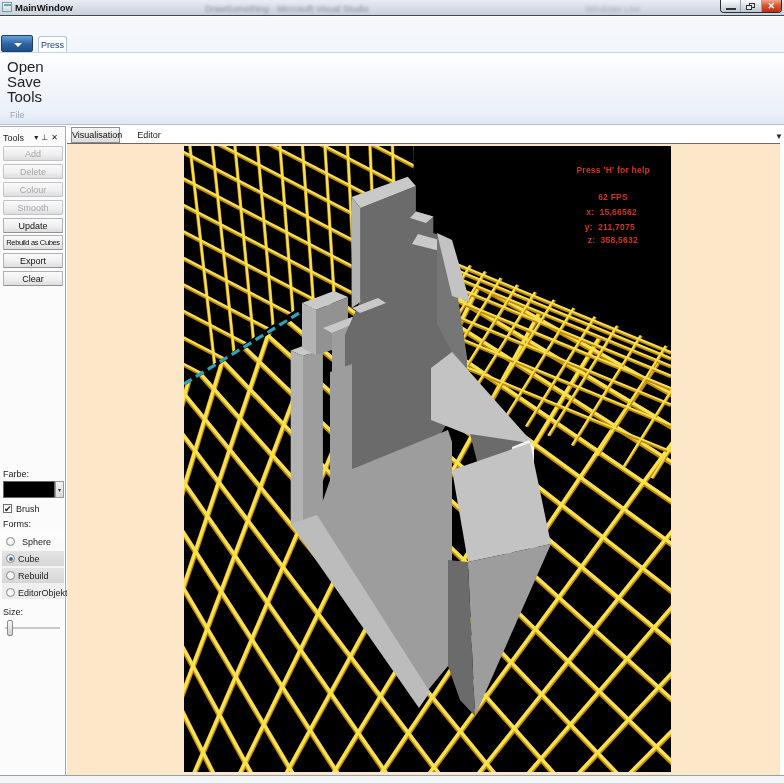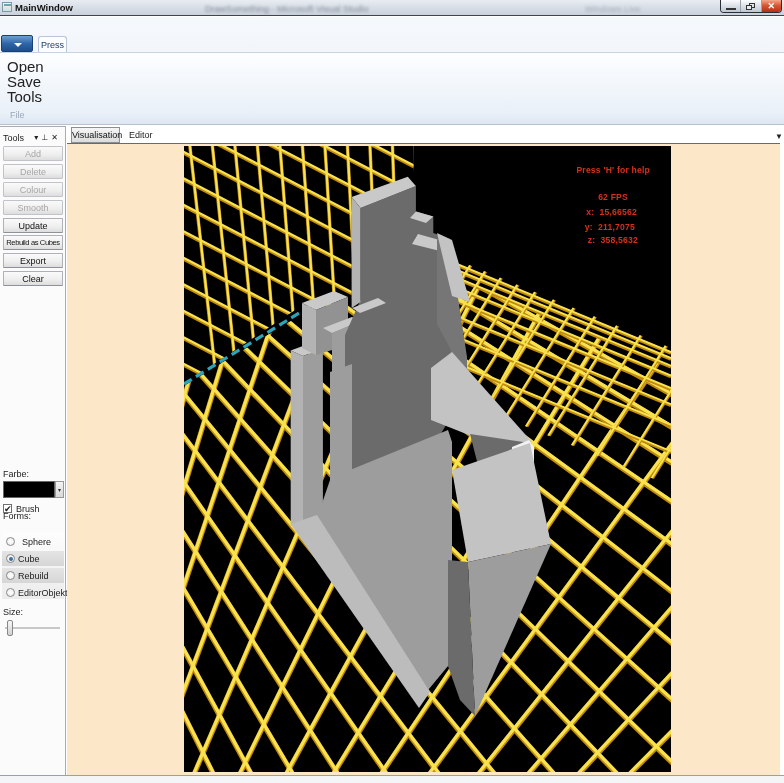--- a/index.html
+++ b/index.html
@@ -31,21 +31,21 @@
 .chk{position:absolute;left:3px;top:377px;width:9px;height:9px;background:#fff;border:1px solid #707070;font-size:9px;line-height:8px;color:#222}
 .radio{position:absolute;left:4px;width:9px;height:9px;border-radius:50%;background:radial-gradient(#fff,#e8e8e8);border:1px solid #8a8a8a}
 .radio.sel:after{content:"";position:absolute;left:2px;top:2px;width:4px;height:4px;border-radius:50%;background:#3a6ea5}
 .formbox{position:absolute;left:2px;top:406px;width:62px;height:66px;background:linear-gradient(#fdfdfd,#ececec)}
 .formrow{position:absolute;left:2px;width:62px;height:15px}
 .formrow.hl{background:linear-gradient(#e4e4e4,#d6d6d6)}
 .slider-track{position:absolute;left:5px;top:500px;width:55px;height:2px;background:#c8c8c8}
 .slider-thumb{position:absolute;left:7px;top:493px;width:6px;height:16px;background:linear-gradient(#f8f8f8,#d0d0d0);border:1px solid #888;border-radius:2px}
 .tabstrip{position:absolute;left:67px;top:126px;width:717px;height:17px;background:#fff}
 .vistab{position:absolute;left:4px;top:1px;width:49px;height:16px;background:linear-gradient(#f6f6f6,#dcdcdc);border:1px solid #8a8f96;font-size:9px;text-align:center;line-height:15px;color:#111}
-.edtab{position:absolute;left:62px;top:2px;width:40px;height:15px;font-size:9px;line-height:14px;color:#222}
+.edtab{position:absolute;left:62px;top:2px;width:40px;height:15px;font-size:9px;text-align:center;line-height:14px;color:#222}
 .docarea{position:absolute;left:67px;top:143px;width:713px;height:632px;background:#fce7c9;border-top:1px solid #666b72}
 .filterico{position:absolute;right:1px;top:132px;font-size:8px;color:#222}
 .viewport{position:absolute;left:184px;top:146px;width:475px;height:626px}
 .botstrip{position:absolute;left:0;top:775px;width:784px;height:8px;background:#f4f5f7;border-top:1px solid #9aa0a8}
 </style></head><body>
 <div class="titlebar"></div>
 <div class="titleicon"></div>
 <div class="titletxt">MainWindow</div>
 <div class="ghost1">DrawSomething - Microsoft Visual Studio</div>
 <div class="ghost2">Windows Live</div>
@@ -78,21 +78,21 @@
   <div class="tbtn dis" style="top:73px">Smooth</div>
   <div class="tbtn" style="top:91px">Update</div>
   <div class="tbtn" style="top:108px;font-size:7.6px;letter-spacing:-0.4px;white-space:nowrap">Rebuild as Cubes</div>
   <div class="tbtn" style="top:126px">Export</div>
   <div class="tbtn" style="top:144px">Clear</div>
   <div class="lbl" style="top:342px">Farbe:</div>
   <div class="swatch"></div>
     <div class="swdrop">▾</div>
   <div class="chk">✔</div>
     <div class="lbl" style="left:16px;top:377px">Brush</div>
-  <div class="lbl" style="top:384px">Forms:</div>
+  <div class="lbl" style="top:392px">Forms:</div>
   <div class="formbox"></div>
   <div class="formrow" style="top:407px">
       <div class="radio" style="top:3px"></div>
       <span class="lbl" style="left:20px;top:3px;position:absolute">Sphere</span>
     </div>
   <div class="formrow hl" style="top:424px">
       <div class="radio sel" style="top:3px"></div>
       <span class="lbl" style="left:16px;top:3px;position:absolute">Cube</span>
     </div>
   <div class="formrow hl" style="top:441px">

